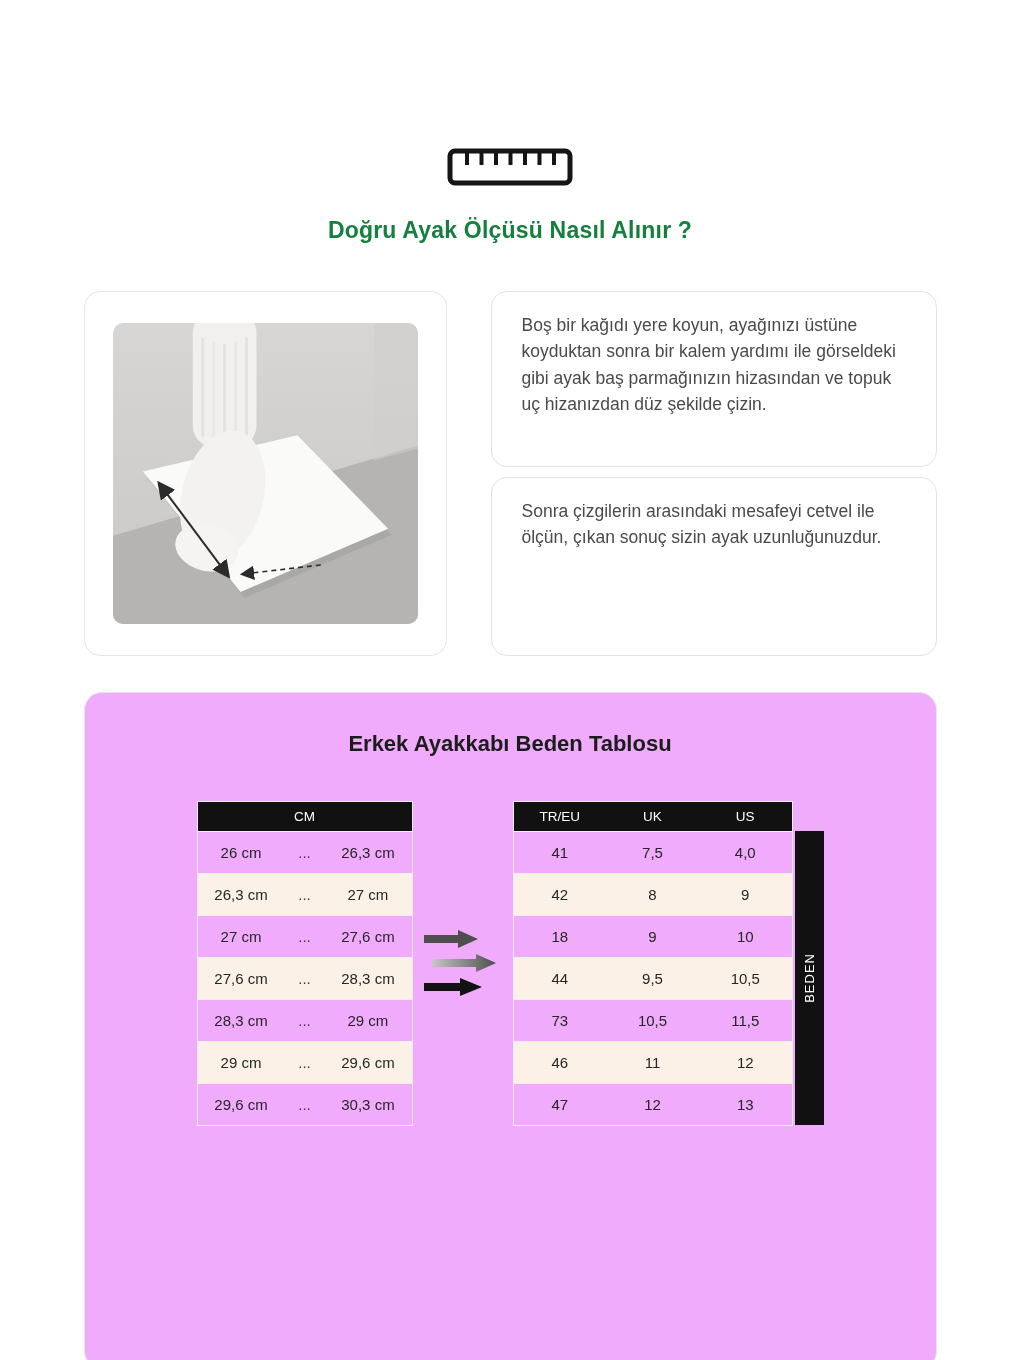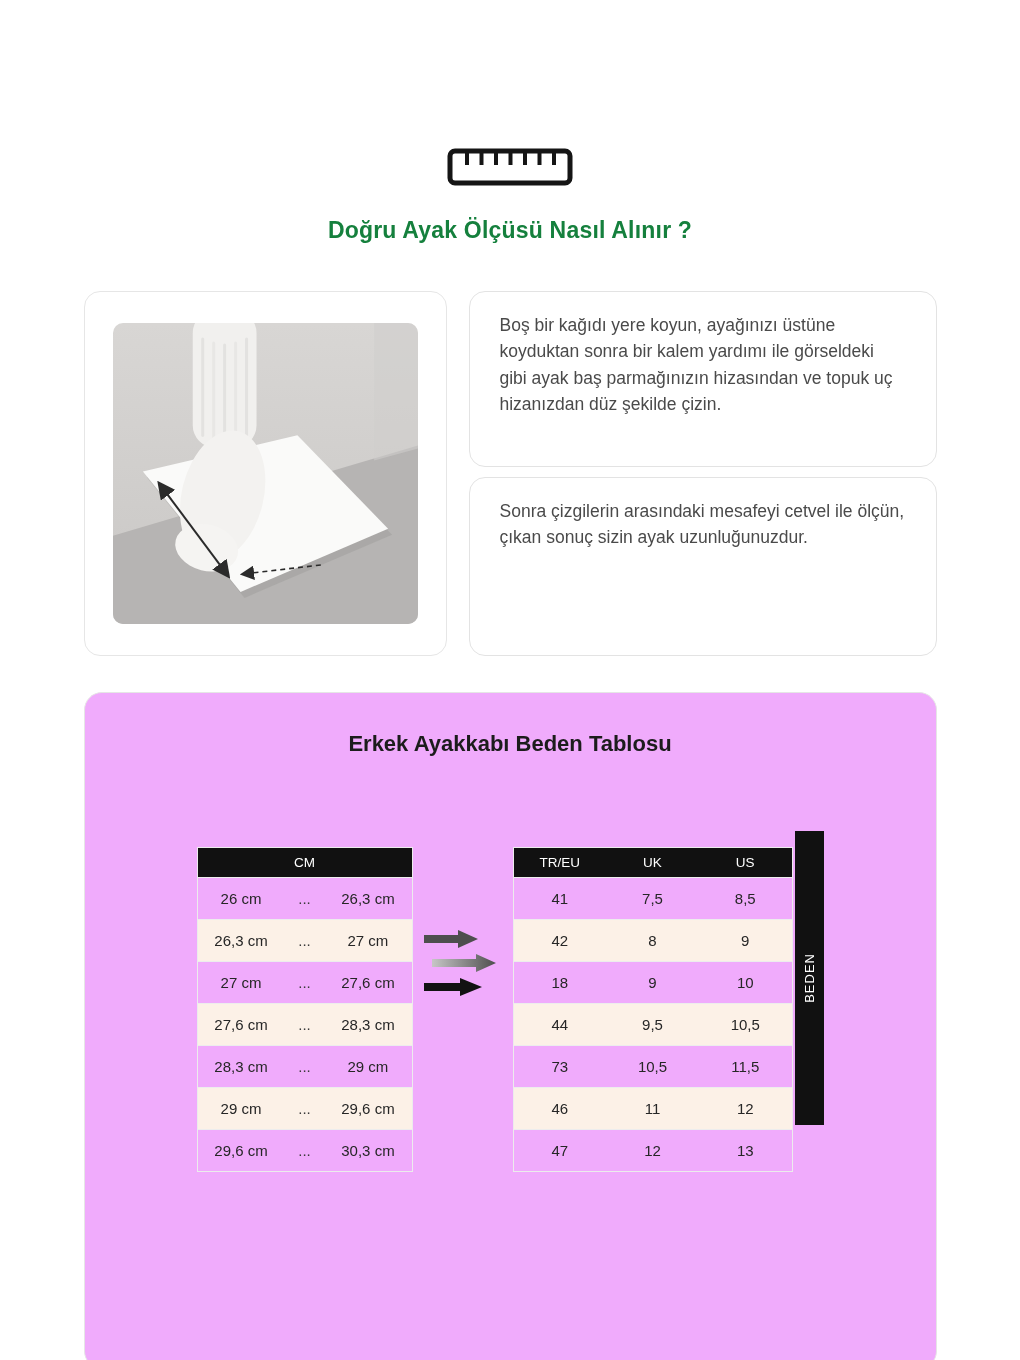--- a/index.html
+++ b/index.html
@@ -4,38 +4,38 @@
 <style>
   * { box-sizing: border-box; }
   html,body { margin:0; padding:0; background:#ffffff; }
   body { font-family:"Liberation Sans", sans-serif; color:#222; }
   .page { width:1020px; height:1360px; margin:0 auto; background:#fff; position:relative; overflow:hidden; }
 
   .ruler-wrap { padding-top:148px; display:flex; justify-content:center; }
 
   .main-title { text-align:center; font-size:23px; font-weight:bold; color:#15803d; margin:31px 0 0 0; letter-spacing:0.2px; }
 
-  .how-row { width:853px; margin:47px auto 0; display:flex; gap:22px; }
+  .how-row { width:853px; margin:47px auto 0; display:flex; gap:44px; }
 
   .photo-card { width:363px; height:365px; border:1px solid #e6e6e6; border-radius:16px; padding:31px 28px; background:#fff; flex:none; }
   .photo-svg { width:100%; height:100%; border-radius:10px; display:block; }
 
   .text-col { flex:1; display:flex; flex-direction:column; gap:10px; }
   .info-card { border:1px solid #e3e3e3; border-radius:16px; padding:20px 30px; color:#4a4a4a;
                font-size:17.5px; line-height:1.5; background:#fff; }
   .info-card p { margin:0; }
   .info-card.c1 { height:176px; }
   .info-card.c2 { height:179px; display:flex; align-items:flex-start; }
 
   .chart-card { width:853px; height:677px; margin:36px auto 0; border:1px solid #e6e6e6; border-radius:18px; background:#f0abfc; padding-top:38px; }
   .chart-title { text-align:center; font-size:22px; font-weight:bold; color:#1c1c1c; margin:0; }
 
   .chart-body { display:flex; justify-content:center; align-items:flex-start; margin-top:44px; }
 
-  table { border-collapse:collapse; font-size:15px; color:#262626; text-align:center;margin-top:46px; }
+  table { border-collapse:collapse; font-size:15px; color:#262626; text-align:center; }
   th { background:#111111; color:#ffffff; font-weight:400; font-size:13.5px; height:30px; }
   td { height:42px; border-top:1px solid #ededed; }
   tbody tr:nth-child(even) { background:#fcf1e7; }
 
   .cm-table { width:216px; border:1px solid #ececec; }
   .cm-table td:nth-child(1) { width:88px; }
   .cm-table td:nth-child(2) { width:40px; color:#3a3a3a; }
   .cm-table td:nth-child(3) { width:88px; }
 
   .arrows { width:100px; display:flex; justify-content:center; margin-top:128px; flex:none; }
@@ -187,21 +187,21 @@
             <tr>
               <th>TR/EU</th>
               <th>UK</th>
               <th>US</th>
             </tr>
           </thead>
           <tbody>
               <tr>
                 <td>41</td>
                 <td>7,5</td>
-                <td>8,5</td>
+                <td>4,0</td>
               </tr>
               <tr>
                 <td>42</td>
                 <td>8</td>
                 <td>9</td>
               </tr>
               <tr>
                 <td>18</td>
                 <td>9</td>
                 <td>10</td>

